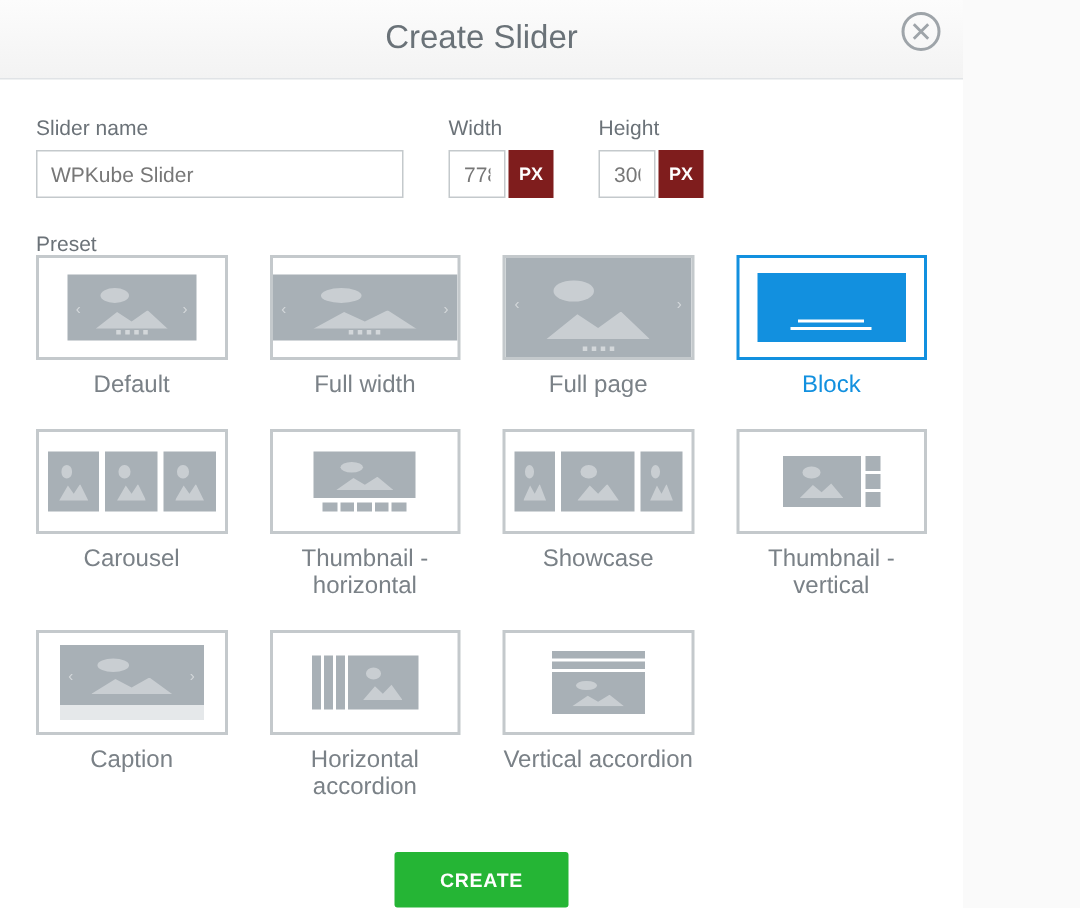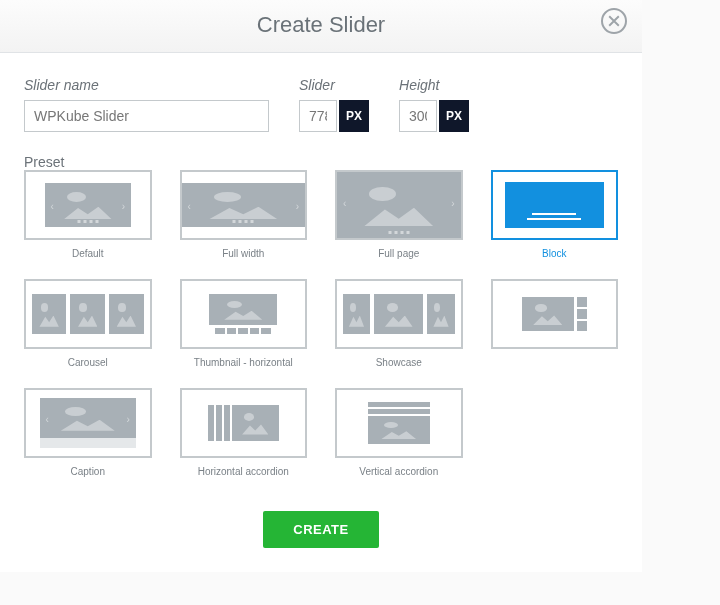--- a/index.html
+++ b/index.html
@@ -6,31 +6,31 @@
   body { font-family: -apple-system, "Helvetica Neue", Arial, sans-serif; background: #fafafa; color: #7c8389; }
   .dialog { width: 642px; background: #fff; }
   .dialog-header { position: relative; border-bottom: 1px solid #e0e3e6; padding: 12px 0 14px; background: linear-gradient(#fcfcfc,#f3f3f3); }
   .dialog-title { text-align: center; font-size: 22px; font-weight: 500; color: #6a7278; }
   .close-btn { position: absolute; top: 8px; right: 15px; width: 26px; height: 26px; border: 2px solid #9ea4a9; border-radius: 50%; background: transparent; cursor: pointer; display:flex;align-items:center;justify-content:center; color:#9ea4a9; }
   .close-btn svg { width: 12px; height: 12px; }
   .dialog-body { padding: 24px 24px 20px; }
   .row-inputs { display: flex; gap: 30px; }
   .field-group { display: flex; flex-direction: column; }
   .field-group.name { flex: 0 0 245px; }
-  .field-label { font-size: 14px; color: #6b7278; margin-bottom: 7px; font-style: italic; }
+  .field-label { font-size: 14px; color: #6b7278; margin-bottom: 7px; }
   input[type=text] { height: 32px; border: 1px solid #c4c9cc; padding: 0 9px; font-size: 14px; color: #777; width: 100%; outline: none; }
   .dim-wrap { display: flex; }
   .dim-wrap input { width: 38px; text-align: center; }
-  .px-badge { display: inline-flex; align-items: center; justify-content: center; height: 32px; padding: 0 7px; background: #0f172a; color: #fff; font-size: 12px; font-weight: 600; margin-left: 2px; }
+  .px-badge { display: inline-flex; align-items: center; justify-content: center; height: 32px; padding: 0 7px; background: #7f1d1d; color: #fff; font-size: 12px; font-weight: 600; margin-left: 2px; }
   .preset-label { margin-top: 22px; margin-bottom: 0; font-size: 14px; color: #6b7278; }
   .preset-grid { display: grid; grid-template-columns: repeat(4, 1fr); gap: 20px 28px; }
   .preset-cell { text-align: center; }
   .preset-thumb { width: 100%; height: 70px; border: 2px solid #c4c9cc; background: #fff; margin-bottom: 8px; cursor: pointer; display:flex; align-items:center; justify-content:center; position:relative; overflow:hidden; }
   .preset-thumb.selected { border-color: #1290df; }
-  .preset-name { font-size: 10px; color: #7a8187; }
+  .preset-name { font-size: 16px; color: #7a8187; }
   .preset-name.selected { color: #1290df; font-weight: 500; }
   .btn-row { text-align: center; padding: 14px 0 24px; border-top: none; }
   .create-btn { background: #25b535; color: #fff; border: none; padding: 11px 30px; font-size: 13px; font-weight: 700; letter-spacing: 0.5px; cursor: pointer; border-radius: 2px; }
   
   .g-gray { background:#a8b0b6; }
   .pic { position:relative; }
   .pic::before{content:"";position:absolute;top:22%;left:26%;width:22%;height:22%;border-radius:50%;background:#c9ced2;}
   .pic::after{content:"";position:absolute;bottom:18%;left:22%;width:56%;height:28%;background:#c9ced2;clip-path:polygon(0 100%,30% 10%,50% 60%,72% 0,100% 100%);}  
   .chev{color:#d3d7da;font-size:10px;position:absolute;top:40%;}
   .chev.l{left:6px}.chev.r{right:6px}
@@ -54,21 +54,21 @@
     </button>
   </div>
 
   <div class="dialog-body">
     <div class="row-inputs">
       <div class="field-group name">
         <label class="field-label">Slider name</label>
         <input type="text" value="WPKube Slider" style="">
       </div>
       <div class="field-group">
-        <label class="field-label">Slider</label>
+        <label class="field-label">Width</label>
         <div class="dim-wrap">
           <input type="text" value="778" style="">
           <span class="px-badge">PX</span>
         </div>
       </div>
       <div class="field-group">
         <label class="field-label">Height</label>
         <div class="dim-wrap">
           <input type="text" value="300" style="">
           <span class="px-badge">PX</span>
@@ -171,20 +171,21 @@
 
       <div class="preset-cell">
         <div class="preset-thumb" style="gap:3px">
           <div class="g-gray pic" style="width:42%;height:52%"></div>
           <div style="display:flex;flex-direction:column;gap:2px;height:52%">
             <i class="g-gray" style="width:10px;height:30%"></i>
               <i class="g-gray" style="width:10px;height:30%"></i>
               <i class="g-gray" style="width:10px;height:30%"></i>
           </div>
         </div>
+        <div class="preset-name">Thumbnail - vertical</div>
       </div>
 
       <div class="preset-cell">
         <div class="preset-thumb">
           <div style="width:78%;height:75%;position:relative">
             <div class="g-gray pic" style="width:100%;height:80%">
                 <span class="chev l">‹</span>
                 <span class="chev r">›</span>
               </div>
             <div style="height:20%;background:#e5e8ea"></div>

